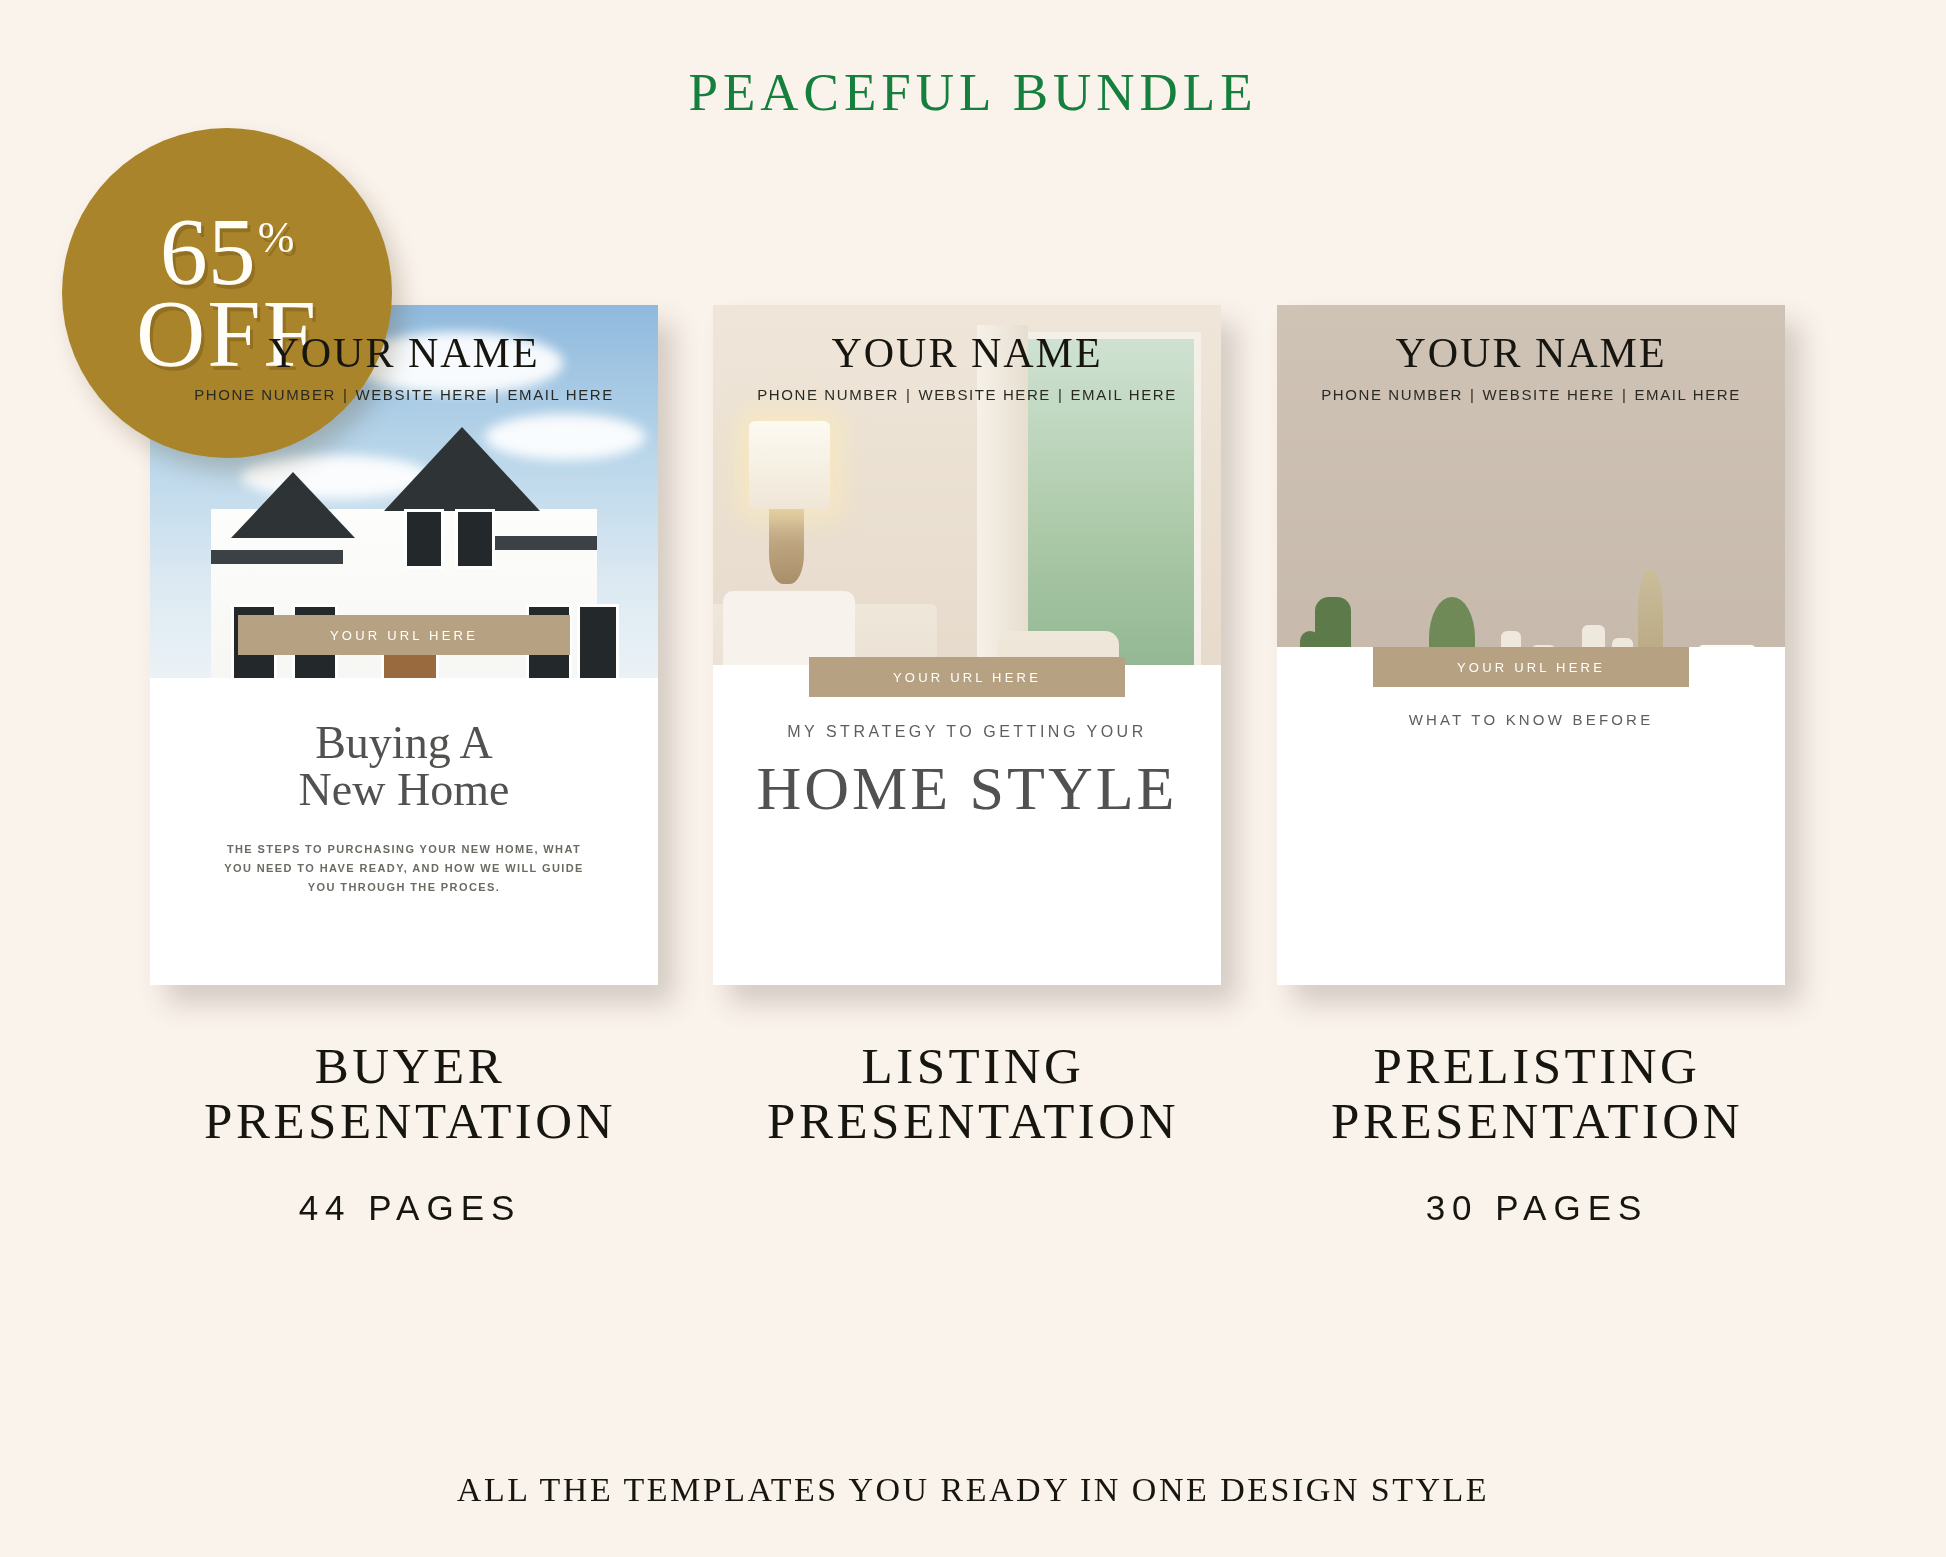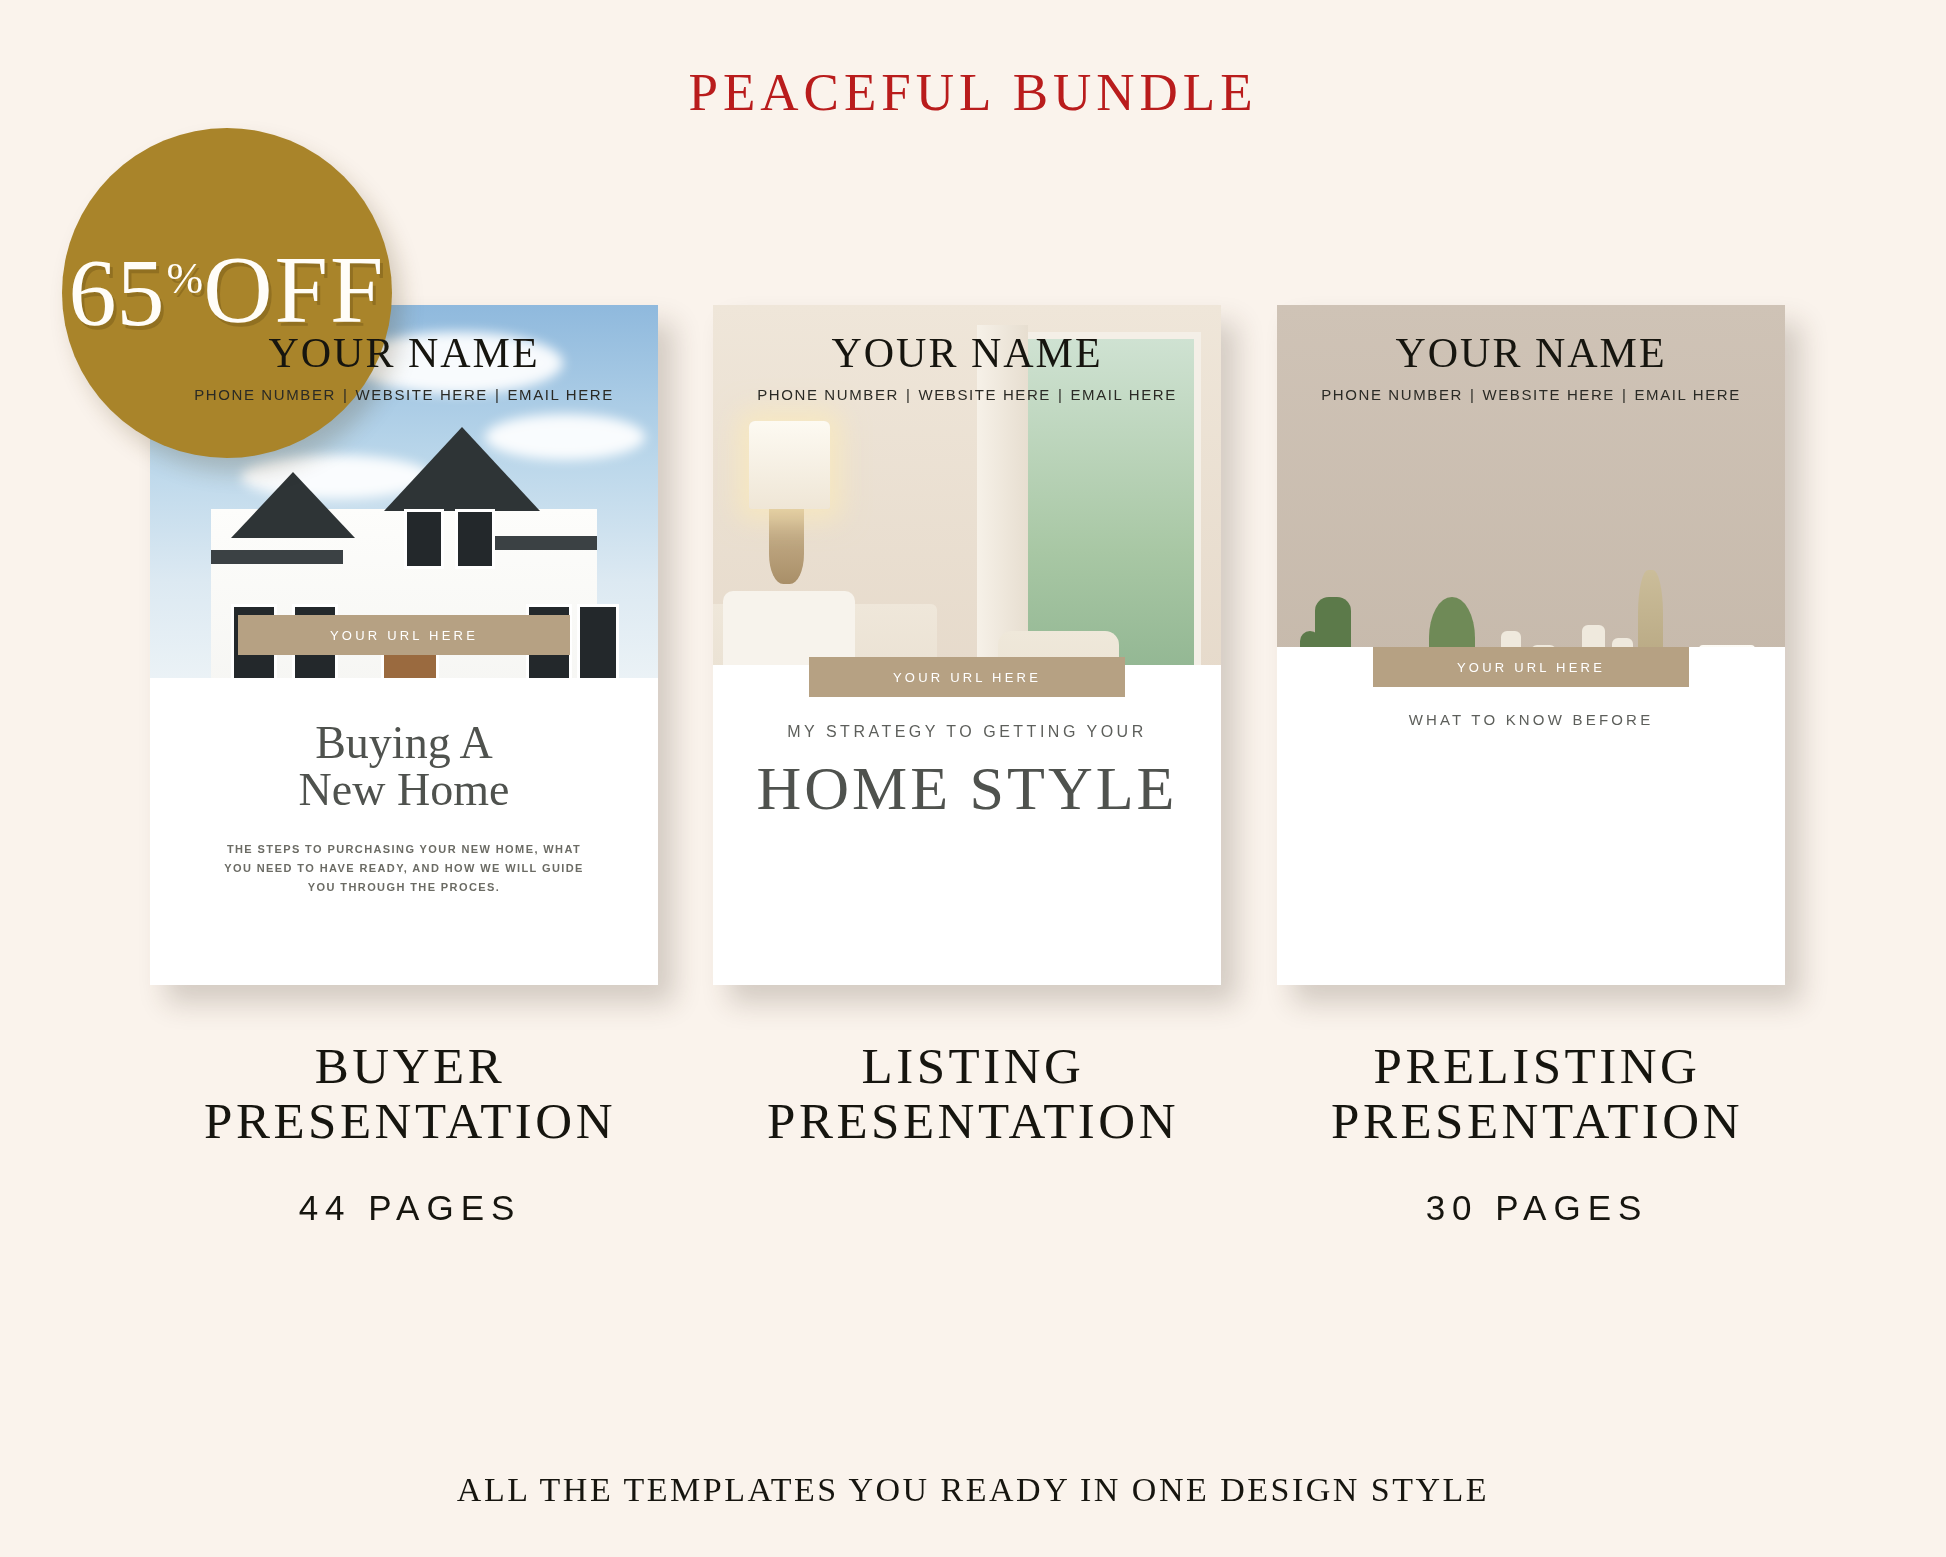--- a/index.html
+++ b/index.html
@@ -24,35 +24,36 @@
   
   .header-title {
     position: absolute;
     top: 62px;
     left: 0;
     width: 100%;
     text-align: center;
     font-family: "Liberation Serif", serif;
     font-size: 53px;
     letter-spacing: 5px;
-    color: #b91c1c;
+    color: #15803d;
     font-weight: 400;
   }
 
   
   .badge {
     position: absolute;
     left: 62px;
     top: 128px;
     width: 330px;
     height: 330px;
     border-radius: 50%;
     background: #a9842a;
     box-shadow: 10px 14px 22px rgba(80,60,20,0.22);
     display: flex;
+    flex-direction: column;
     align-items: center;
     justify-content: center;
   }
   .badge-line1 {
     font-family: "Liberation Serif", serif;
     color: #fffdf8;
     font-size: 96px;
     line-height: 0.92;
     letter-spacing: 0px;
     font-weight: 400;

